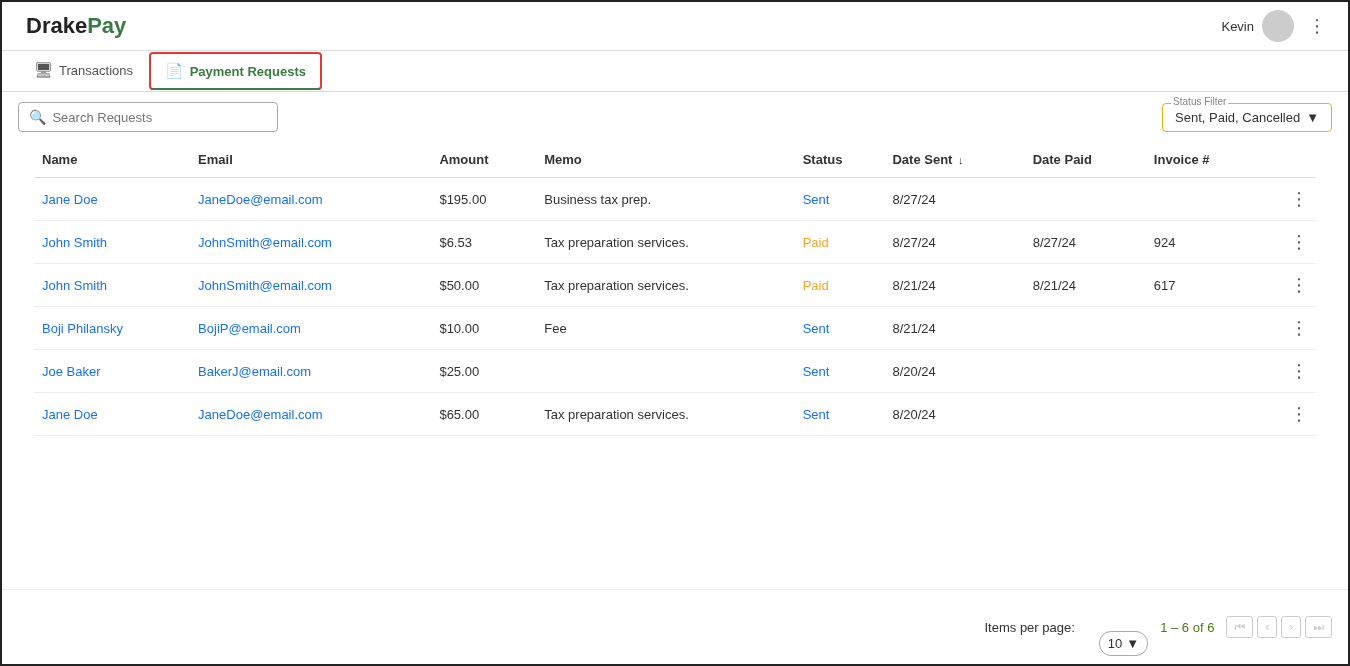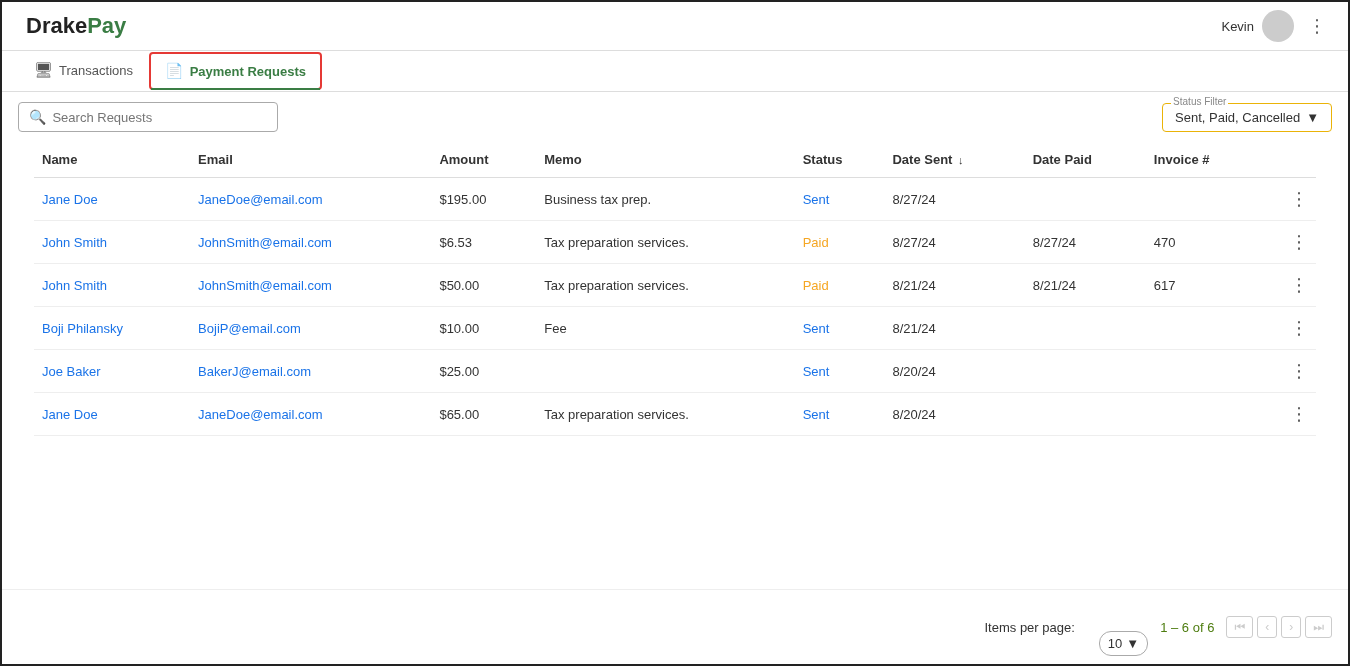--- a/index.html
+++ b/index.html
@@ -346,21 +346,21 @@
       <td class="row-menu">⋮</td>
     </tr>
           <tr>
       <td><span class="link-blue">John Smith</span></td>
       <td><span class="link-blue">JohnSmith@email.com</span></td>
       <td>$6.53</td>
       <td>Tax preparation services.</td>
       <td><span class="status-paid">Paid</span></td>
       <td>8/27/24</td>
       <td>8/27/24</td>
-      <td>470</td>
+      <td>924</td>
       <td class="row-menu">⋮</td>
     </tr>
           <tr>
       <td><span class="link-blue">John Smith</span></td>
       <td><span class="link-blue">JohnSmith@email.com</span></td>
       <td>$50.00</td>
       <td>Tax preparation services.</td>
       <td><span class="status-paid">Paid</span></td>
       <td>8/21/24</td>
       <td>8/21/24</td>

